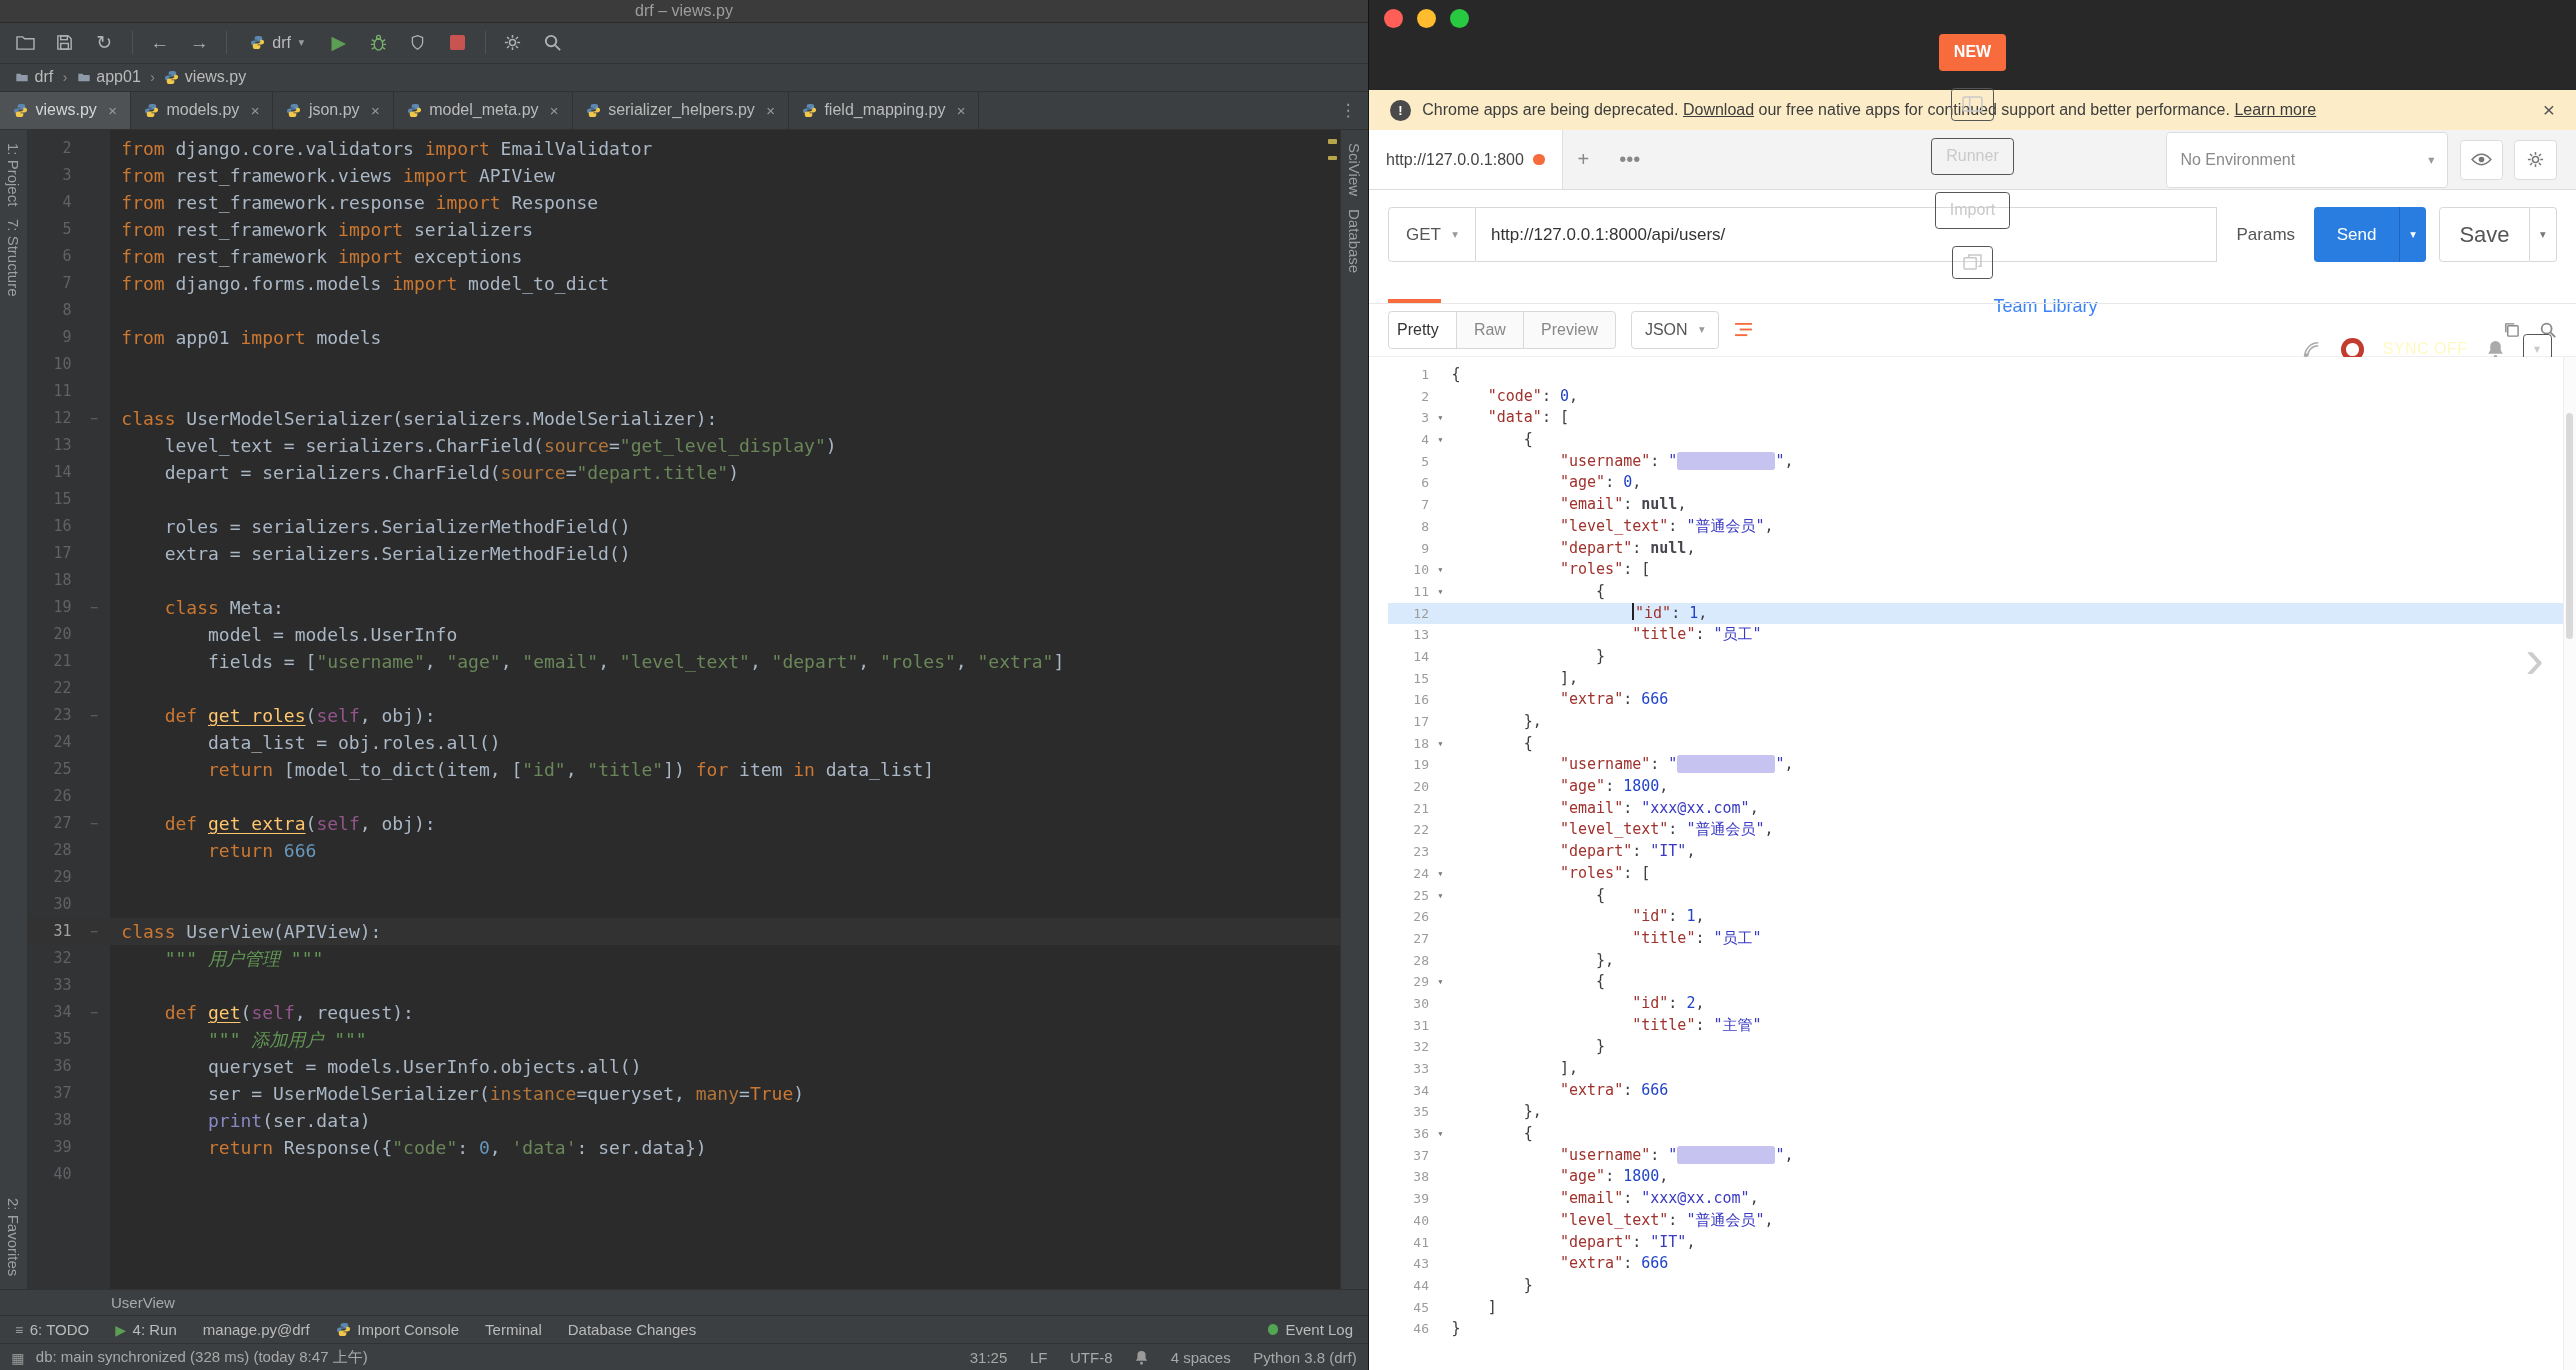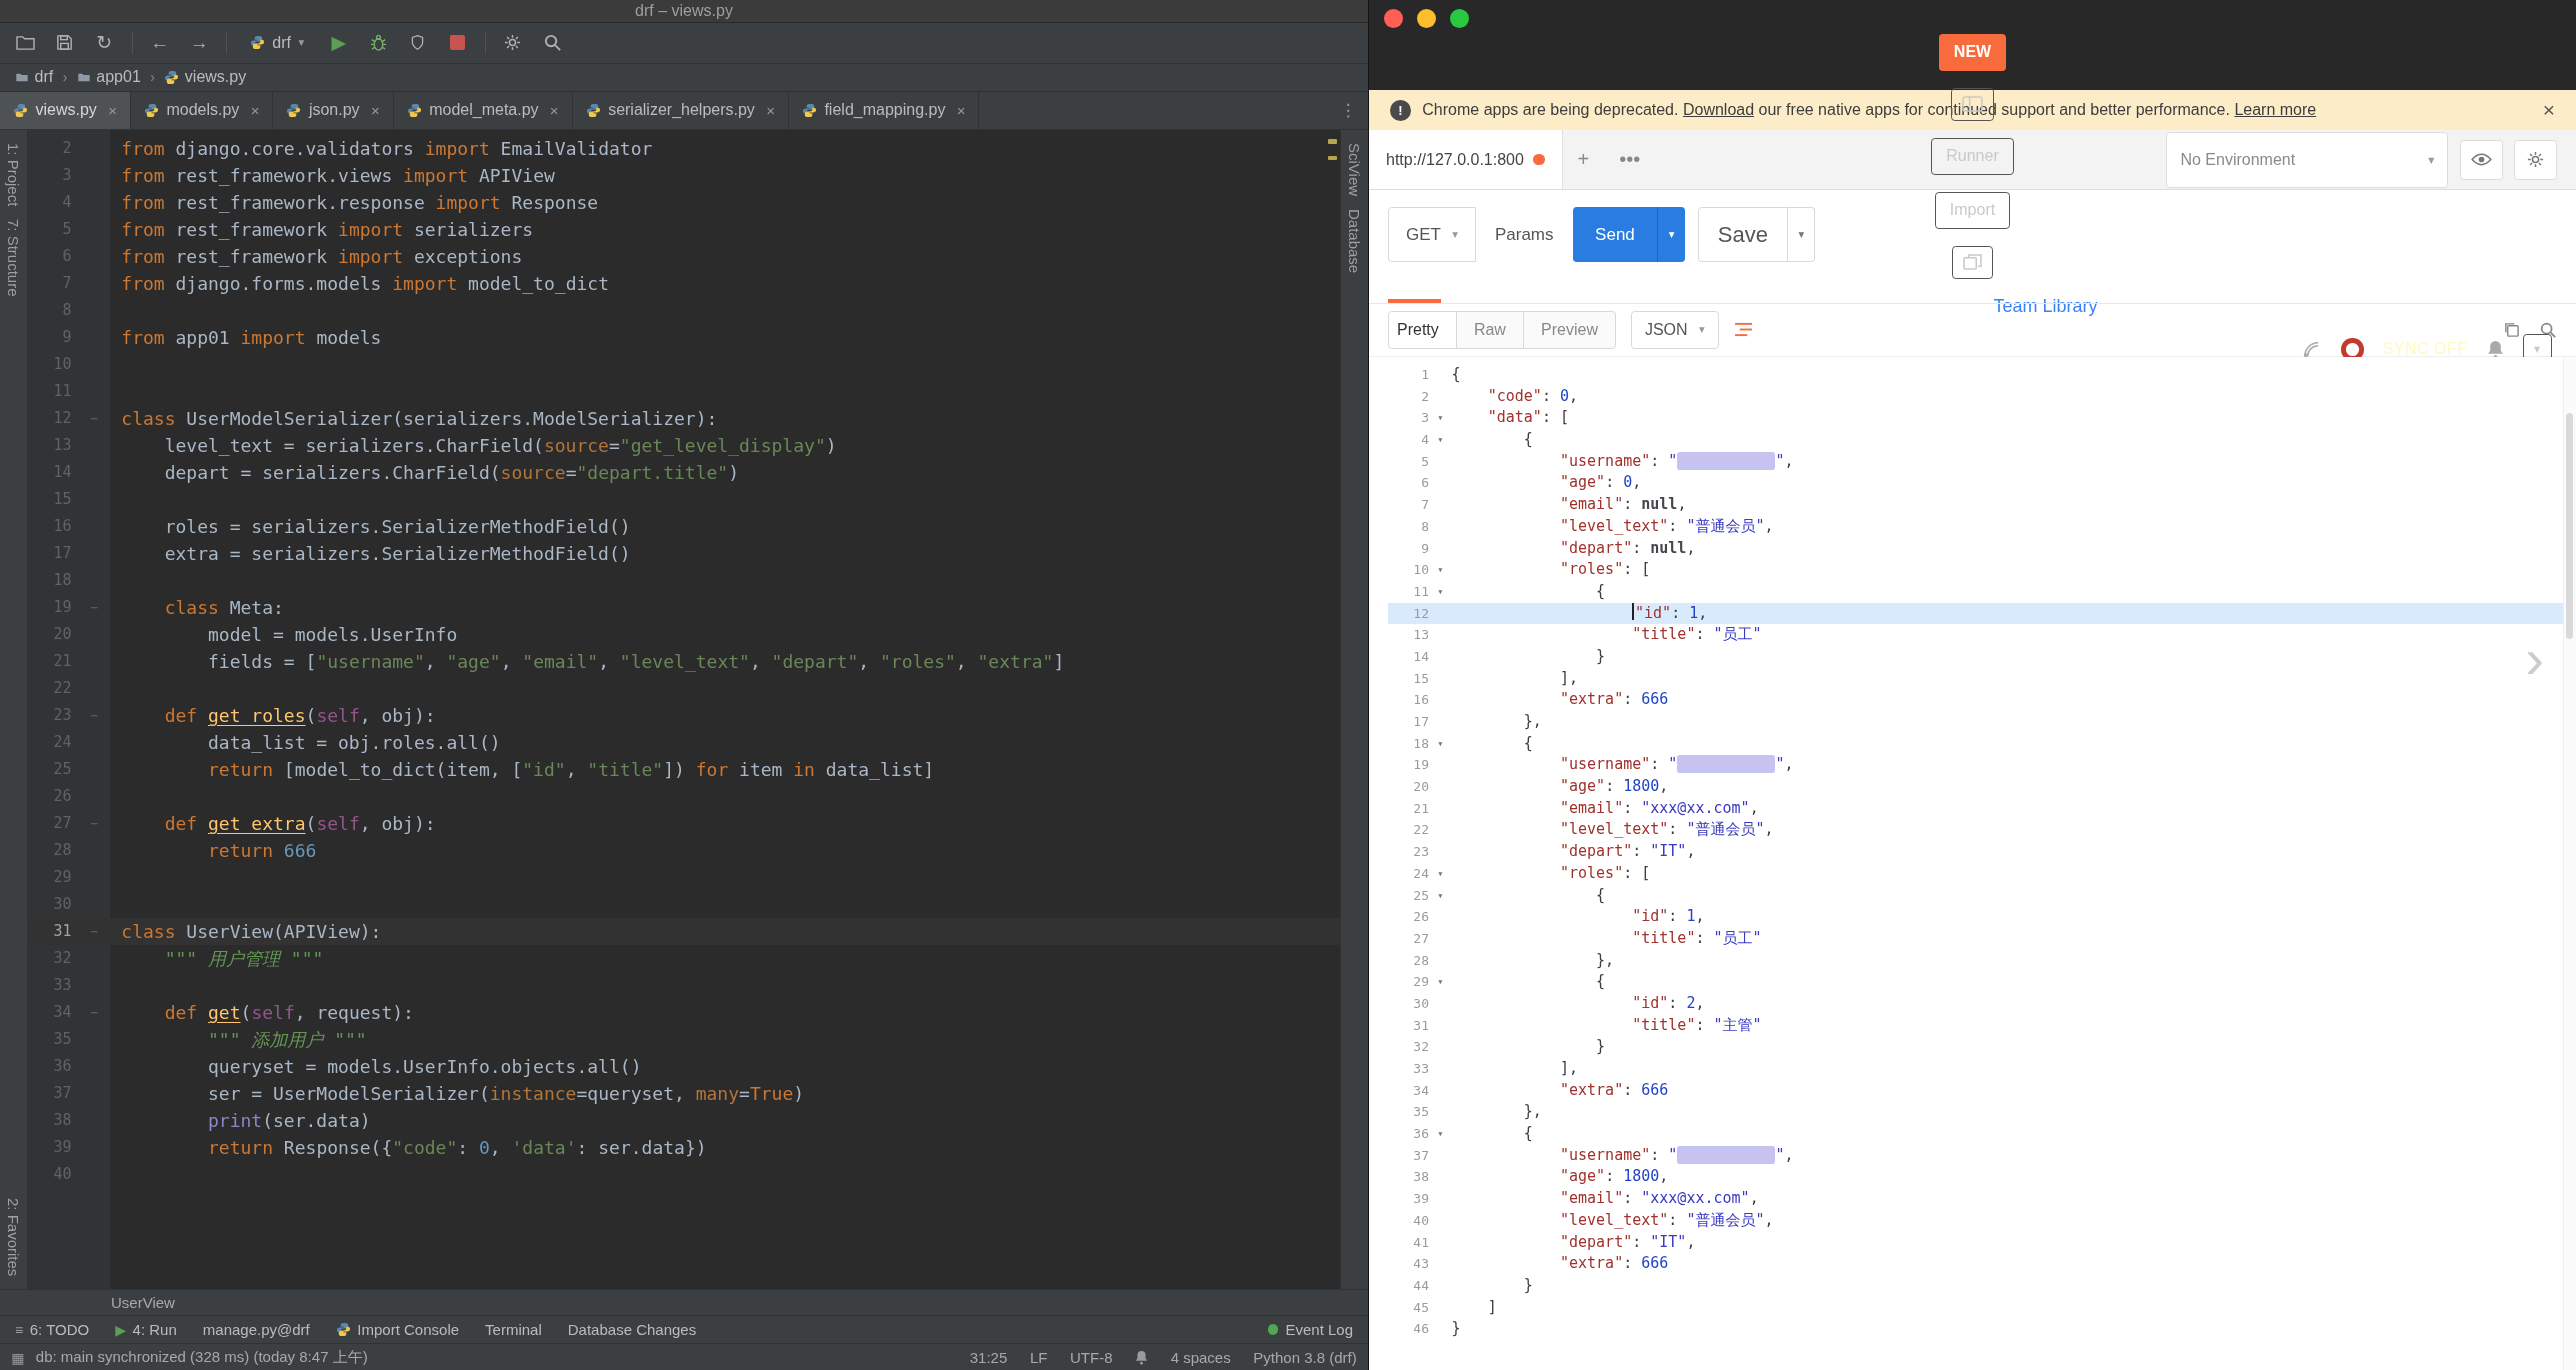--- a/index.html
+++ b/index.html
@@ -507,20 +507,21 @@
           </svg>
       </span>
     </div>
   </div>
 
   <div class="pm-reqrow">
     <div class="method">
       <span>GET</span>
       <span class="chev">▾</span>
     </div>
+    <input class="url-input" value="http://127.0.0.1:8000/api/users/" style="">
     <span class="params">Params</span>
     <span class="send">Send</span>
     <span class="send-arrow">▾</span>
     <span class="gap14"></span>
     <span class="save">Save</span>
     <span class="save-arrow">▾</span>
   </div>
 
   <div class="pm-thinrow">
     <span class="orange-ind"></span>

